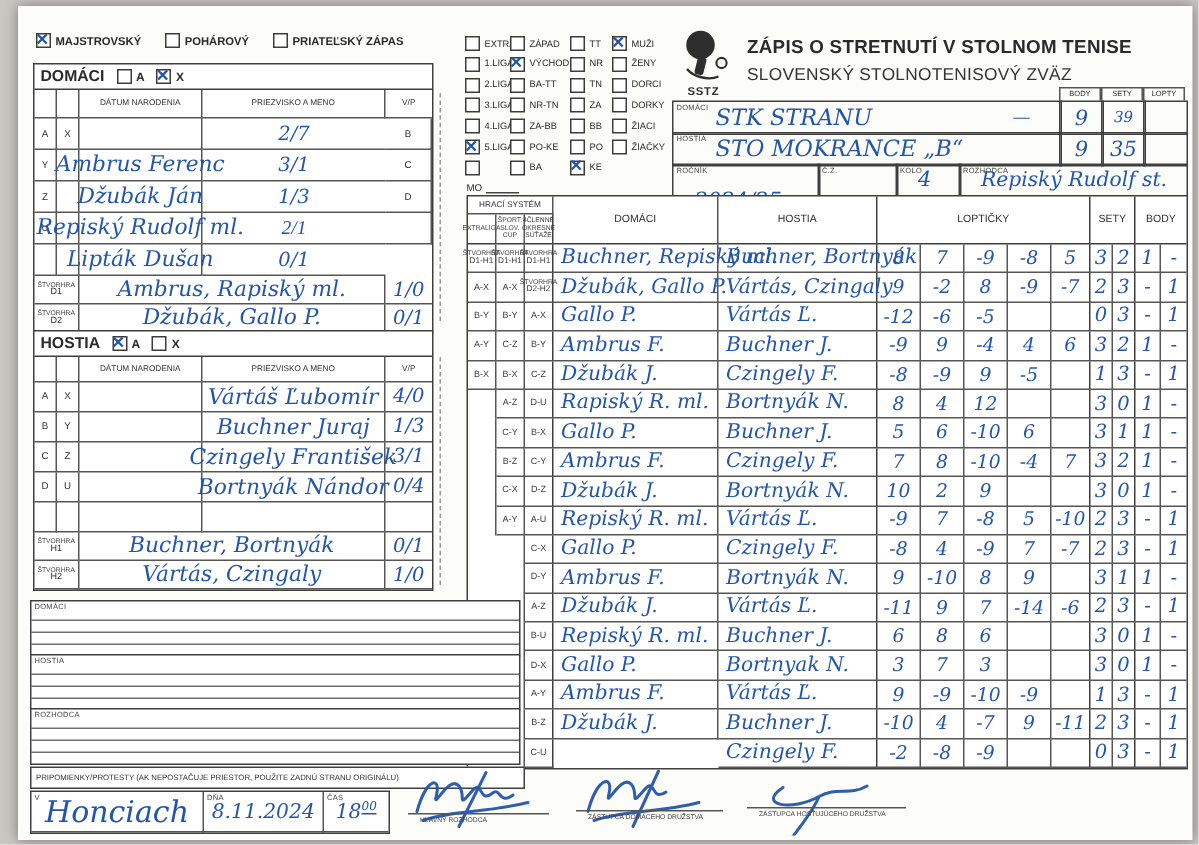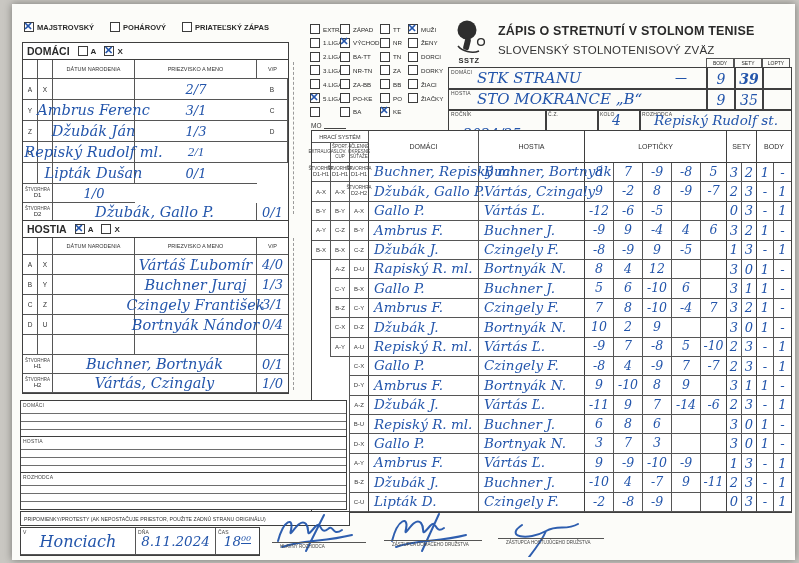--- a/index.html
+++ b/index.html
@@ -112,20 +112,23 @@
         <div class="c">
           <span class="hw" style="font-size: 14.5px; white-space: nowrap;">Lipták Dušan</span>
         </div>
         <div class="c last">
           <span class="hw" style="font-size: 13px;">0/1</span>
         </div>
         <div class="c" style="grid-column: 1 / 3; flex-direction: column;">
           <span class="t4">ŠTVORHRA</span>
           <span style="font-size: 6px;">D1</span>
         </div>
+        <div class="c" style="grid-column: 3 / 5;">
+          <span class="hw" style="font-size: 14.5px; white-space: nowrap;">Ambrus, Rapiský ml.</span>
+        </div>
         <div class="c last">
           <span class="hw" style="font-size: 13px;">1/0</span>
         </div>
         <div class="c" style="grid-column: 1 / 3; flex-direction: column;">
           <span class="t4">ŠTVORHRA</span>
           <span style="font-size: 6px;">D2</span>
         </div>
         <div class="c" style="grid-column: 3 / 5;">
           <span class="hw" style="font-size: 14.5px; white-space: nowrap;">Džubák, Gallo P.</span>
         </div>
@@ -355,21 +358,21 @@
       <div class="abs c" style="left: 314px; top: 0px; width: 28px; height: 9px; font-size: 5px; border-top: 1px solid rgb(85, 85, 85); border-right: 1px solid rgb(85, 85, 85); border-left: 1px solid rgb(85, 85, 85); border-image: initial; border-bottom: none;">LOPTY</div>
       <div class="abs" style="left: 0px; top: 9px; width: 258px; height: 21px; border: 1px solid rgb(63, 63, 63); position: absolute;">
         <span class="lblcorner">DOMÁCI</span>
         <span class="hw" style="position: absolute; left: 28px; top: 1px; font-size: 15px; white-space: nowrap;">STK STRANU</span>
         <span class="hw" style="position: absolute; right: 20px; top: 3px; font-size: 12px;">—</span>
       </div>
       <div class="abs" style="left: 258px; top: 9px; width: 28px; height: 21px; border: 1px solid rgb(63, 63, 63); display: flex; align-items: center; justify-content: center;">
         <span class="hw" style="font-size: 14px;">9</span>
       </div>
       <div class="abs" style="left: 286px; top: 9px; width: 28px; height: 21px; border: 1px solid rgb(63, 63, 63); display: flex; align-items: center; justify-content: center;">
-        <span class="hw" style="font-size: 14px; font-weight: bold;">39</span>
+        <span class="hw" style="font-size: 10px;">39</span>
       </div>
       <div class="abs" style="left: 314px; top: 9px; width: 28px; height: 21px; border: 1px solid rgb(63, 63, 63); display: flex; align-items: center; justify-content: center;">
         <span class="hw" style="font-size: 14px;"></span>
       </div>
       <div class="abs" style="left: 0px; top: 30px; width: 258px; height: 21px; border: 1px solid rgb(63, 63, 63); position: absolute;">
         <span class="lblcorner">HOSTIA</span>
         <span class="hw" style="position: absolute; left: 28px; top: 1px; font-size: 15px; white-space: nowrap;">STO MOKRANCE „B“</span>
       </div>
       <div class="abs" style="left: 258px; top: 30px; width: 28px; height: 21px; border: 1px solid rgb(63, 63, 63); display: flex; align-items: center; justify-content: center;">
         <span class="hw" style="font-size: 14px;">9</span>
@@ -1030,23 +1033,20 @@
       </div>
       <div class="c " style="grid-area: 19 / 13;">
         <span class="hw" style="font-size: 13px;">-</span>
       </div>
       <div class="c last" style="grid-area: 19 / 14;">
         <span class="hw" style="font-size: 13px;">1</span>
       </div>
       <div class="c sys nb" style="grid-area: 20 / 1; border-right: none;"></div>
       <div class="c sys nb" style="grid-area: 20 / 2;"></div>
       <div class="c sys thr" style="grid-area: 20 / 3;">C-U</div>
-      <div class="c namecell" style="grid-area: 20 / 4;">
-        <span class="hw hwname">Lipták D.</span>
-      </div>
       <div class="c namecell thr" style="grid-area: 20 / 5;">
         <span class="hw hwname">Czingely F.</span>
       </div>
       <div class="c " style="grid-area: 20 / 6;">
         <span class="hw hwnum">-2</span>
       </div>
       <div class="c " style="grid-area: 20 / 7;">
         <span class="hw hwnum">-8</span>
       </div>
       <div class="c " style="grid-area: 20 / 8;">
@@ -1074,21 +1074,21 @@
 
   <div id="note-boxes"></div>
 
   <div class="panel" style="left:20px;top:511px;width:325px;height:13px;border-width:1px;display:flex;align-items:center;padding-left:3px;">
     <span class="t5" style="font-size:5.2px;white-space:nowrap;">PRIPOMIENKY/PROTESTY (AK NEPOSTAČUJE PRIESTOR, POUŽITE ZADNÚ STRANU ORIGINÁLU)</span>
   </div>
 
   <div class="panel" style="left:20px;top:527px;width:238px;height:27px;display:flex;">
     <div class="c" style="width:115px;position:relative;justify-content:center;">
       <span class="lblcorner">V</span>
-      <span class="hw" style="font-size:16px;">Honciach</span>
+      <span class="hw" style="font-size:20px;">Honciach</span>
     </div>
     <div class="c" style="width:80px;position:relative;justify-content:center;">
       <span class="lblcorner">DŇA</span>
       <span class="hw" style="font-size:13.5px;">8.11.2024</span>
     </div>
     <div class="c last" style="width:43px;position:relative;justify-content:center;">
       <span class="lblcorner">ČAS</span>
       <span class="hw" style="font-size:13.5px;">
         <span>18</span><span style="font-size:8px;vertical-align:super;border-bottom:1px solid #2355ab;">00</span>
       </span>

